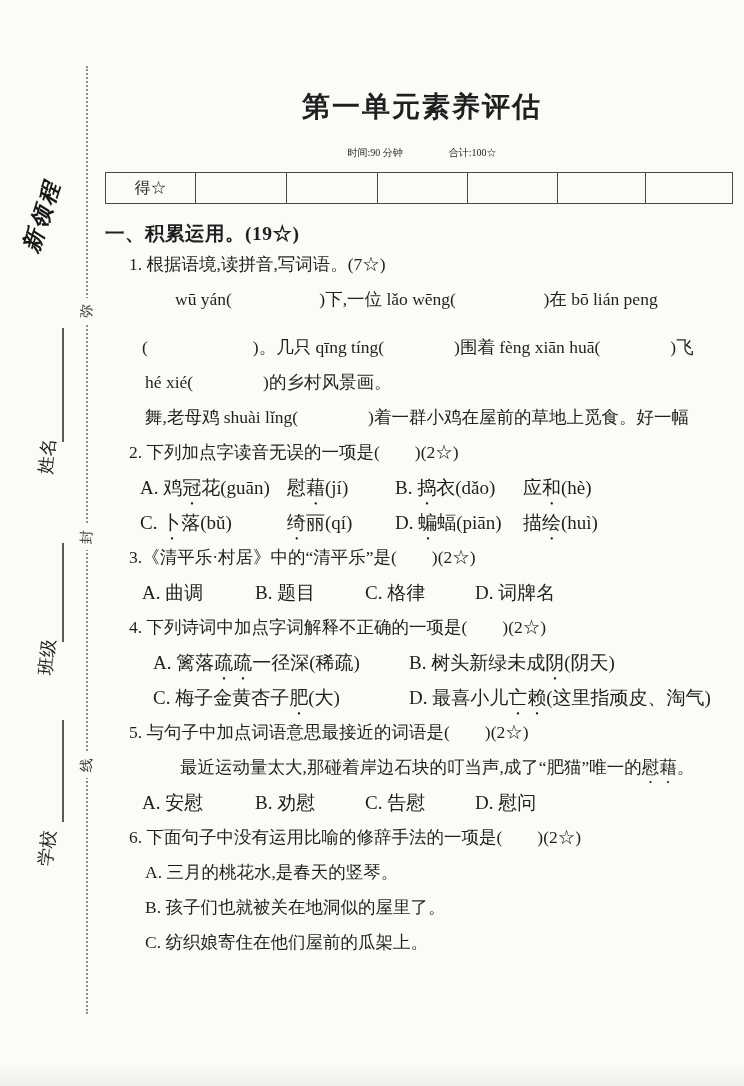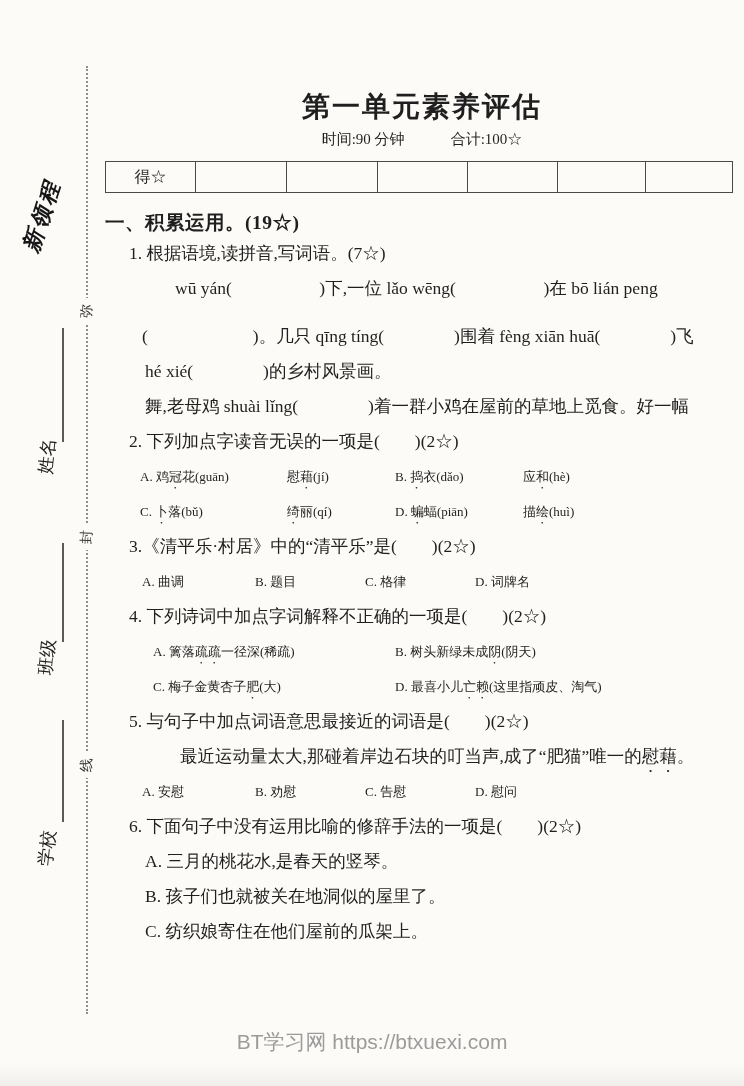--- a/index.html
+++ b/index.html
@@ -47,43 +47,43 @@
     position:absolute; left:16px; width:62px; text-align:center;
     font-size:18px; color:#1f1f1f; transform:rotate(-84deg); white-space:nowrap;
   }
   .lb-name   { top:444px; }
   .lb-class  { top:645px; }
   .lb-school { top:836px; }
 
   
   .content { position:absolute; left:105px; top:88px; width:634px; }
   .title { text-align:center; font-size:28px; font-weight:bold; letter-spacing:2px; }
-  .meta  { text-align:center; font-size:15px; margin-top:4px; white-space:nowrap; }
+  .meta  { text-align:center; font-size:10px; margin-top:20px; white-space:nowrap; }
   .meta .gap { display:inline-block; width:46px; }
 
   table.score { width:627px; margin-top:12px; border-collapse:collapse; table-layout:fixed; }
   table.score td {
     border:1.6px solid #4a4a4a; height:31px; text-align:center;
     font-size:16px; color:#2a2a2a;
   }
 
   .section-heading { margin-top:16px; font-size:19.5px; font-weight:bold; letter-spacing:0.5px; }
 
   .line { font-size:17.5px; line-height:35px; height:35px; white-space:nowrap; }
   .stem  { padding-left:24px; }
   .ind70 { padding-left:70px; }
   .ind40 { padding-left:40px; }
   .ind37 { padding-left:37px;margin-top:13px; }
   .ind75 { padding-left:75px; }
 
-  .opt-row { position:relative; height:35px; font-size:13px; line-height:35px; }
+  .opt-row { position:relative; height:35px; font-size:19px; line-height:35px; }
   .opt { position:absolute; top:0; white-space:nowrap; }
   .q2 .p0{left:35px} .q2 .p1{left:182px} .q2 .p2{left:290px} .q2 .p3{left:418px}
   .q3 .p0{left:37px} .q3 .p1{left:150px} .q3 .p2{left:260px} .q3 .p3{left:370px}
-  .q4 .p0{left:48px} .q4 .p1{left:290px}
+  .q4 .p0{left:48px} .q4 .p1{left:304px}
 
   
   .em, .em span {
     -webkit-text-emphasis:filled dot #1f1f1f;
     text-emphasis:filled dot #1f1f1f;
     -webkit-text-emphasis-position:under;
     text-emphasis-position:under right;
   }
 
   .footer {
@@ -196,15 +196,14 @@
     </div>
 
     <div class="line stem">6. 下面句子中没有运用比喻的修辞手法的一项是(　　)(2☆)</div>
     <div class="line ind40">A. 三月的桃花水,是春天的竖琴。</div>
     <div class="line ind40">B. 孩子们也就被关在地洞似的屋里了。</div>
     <div class="line ind40">C. 纺织娘寄住在他们屋前的瓜架上。</div>
 
   </div>
 
 
-  <div class="watermark">BT学习网 https://btxuexi.com</div>
 
 </div>
 
 </body></html>

